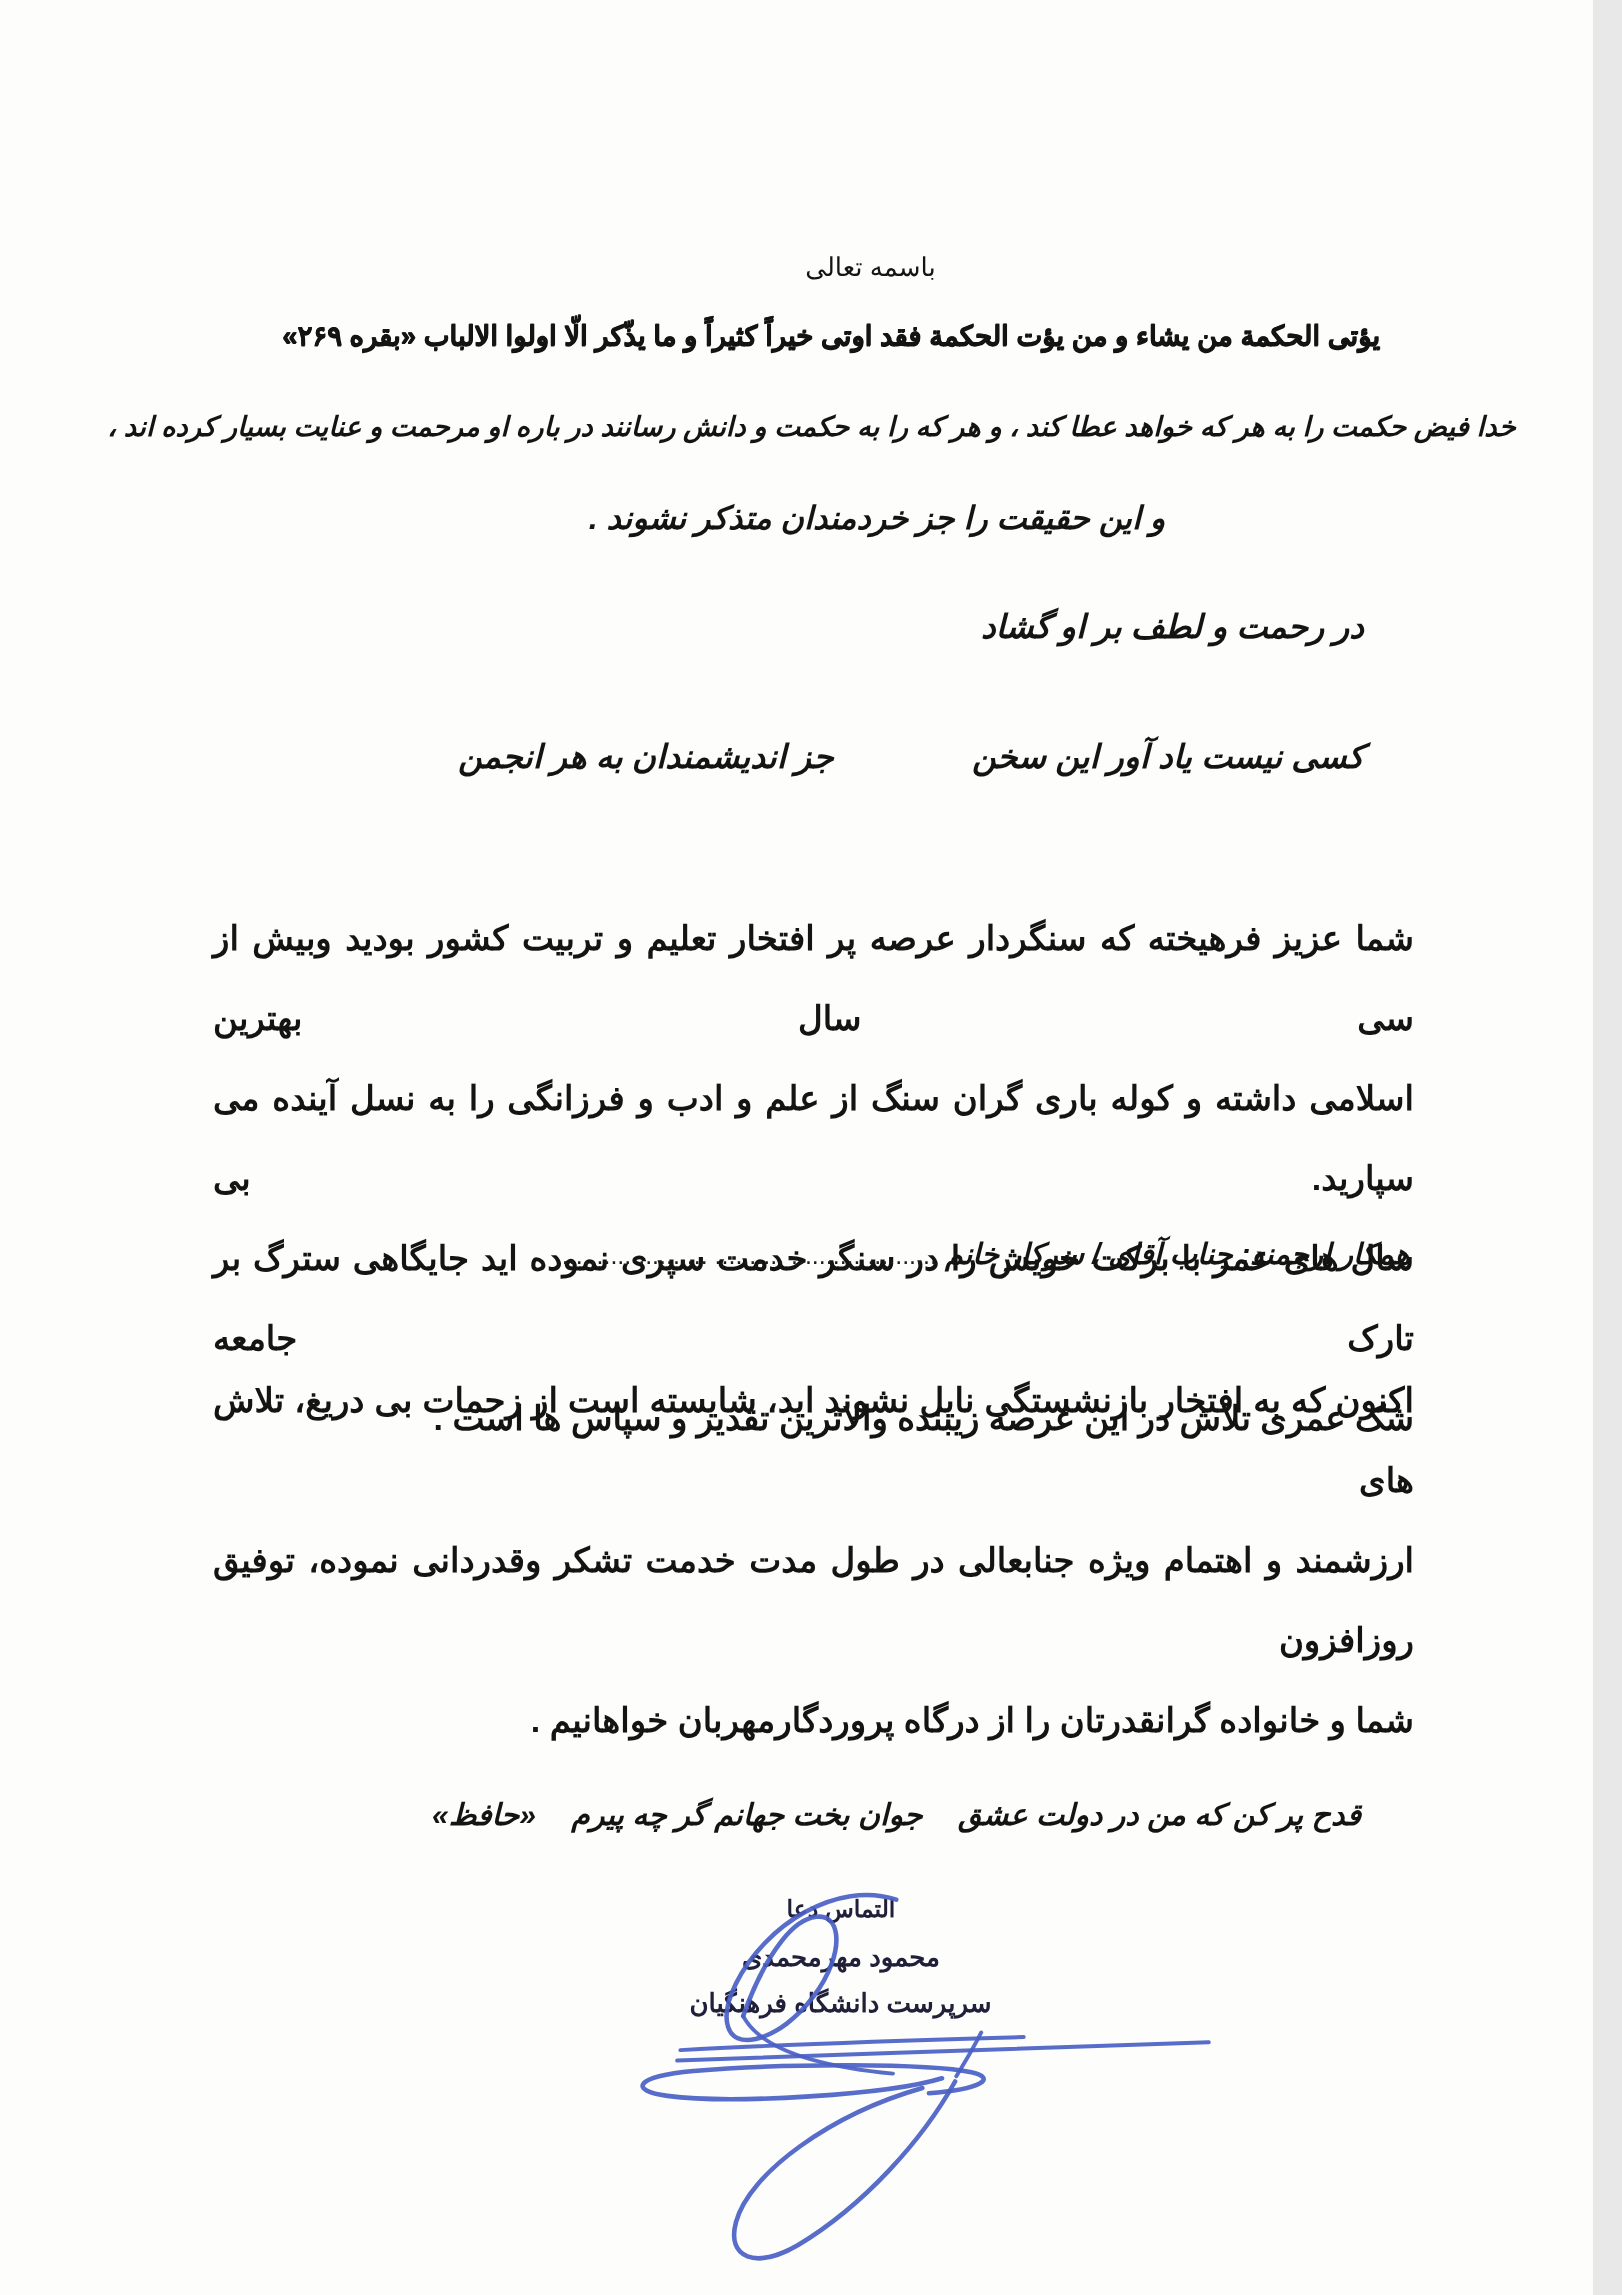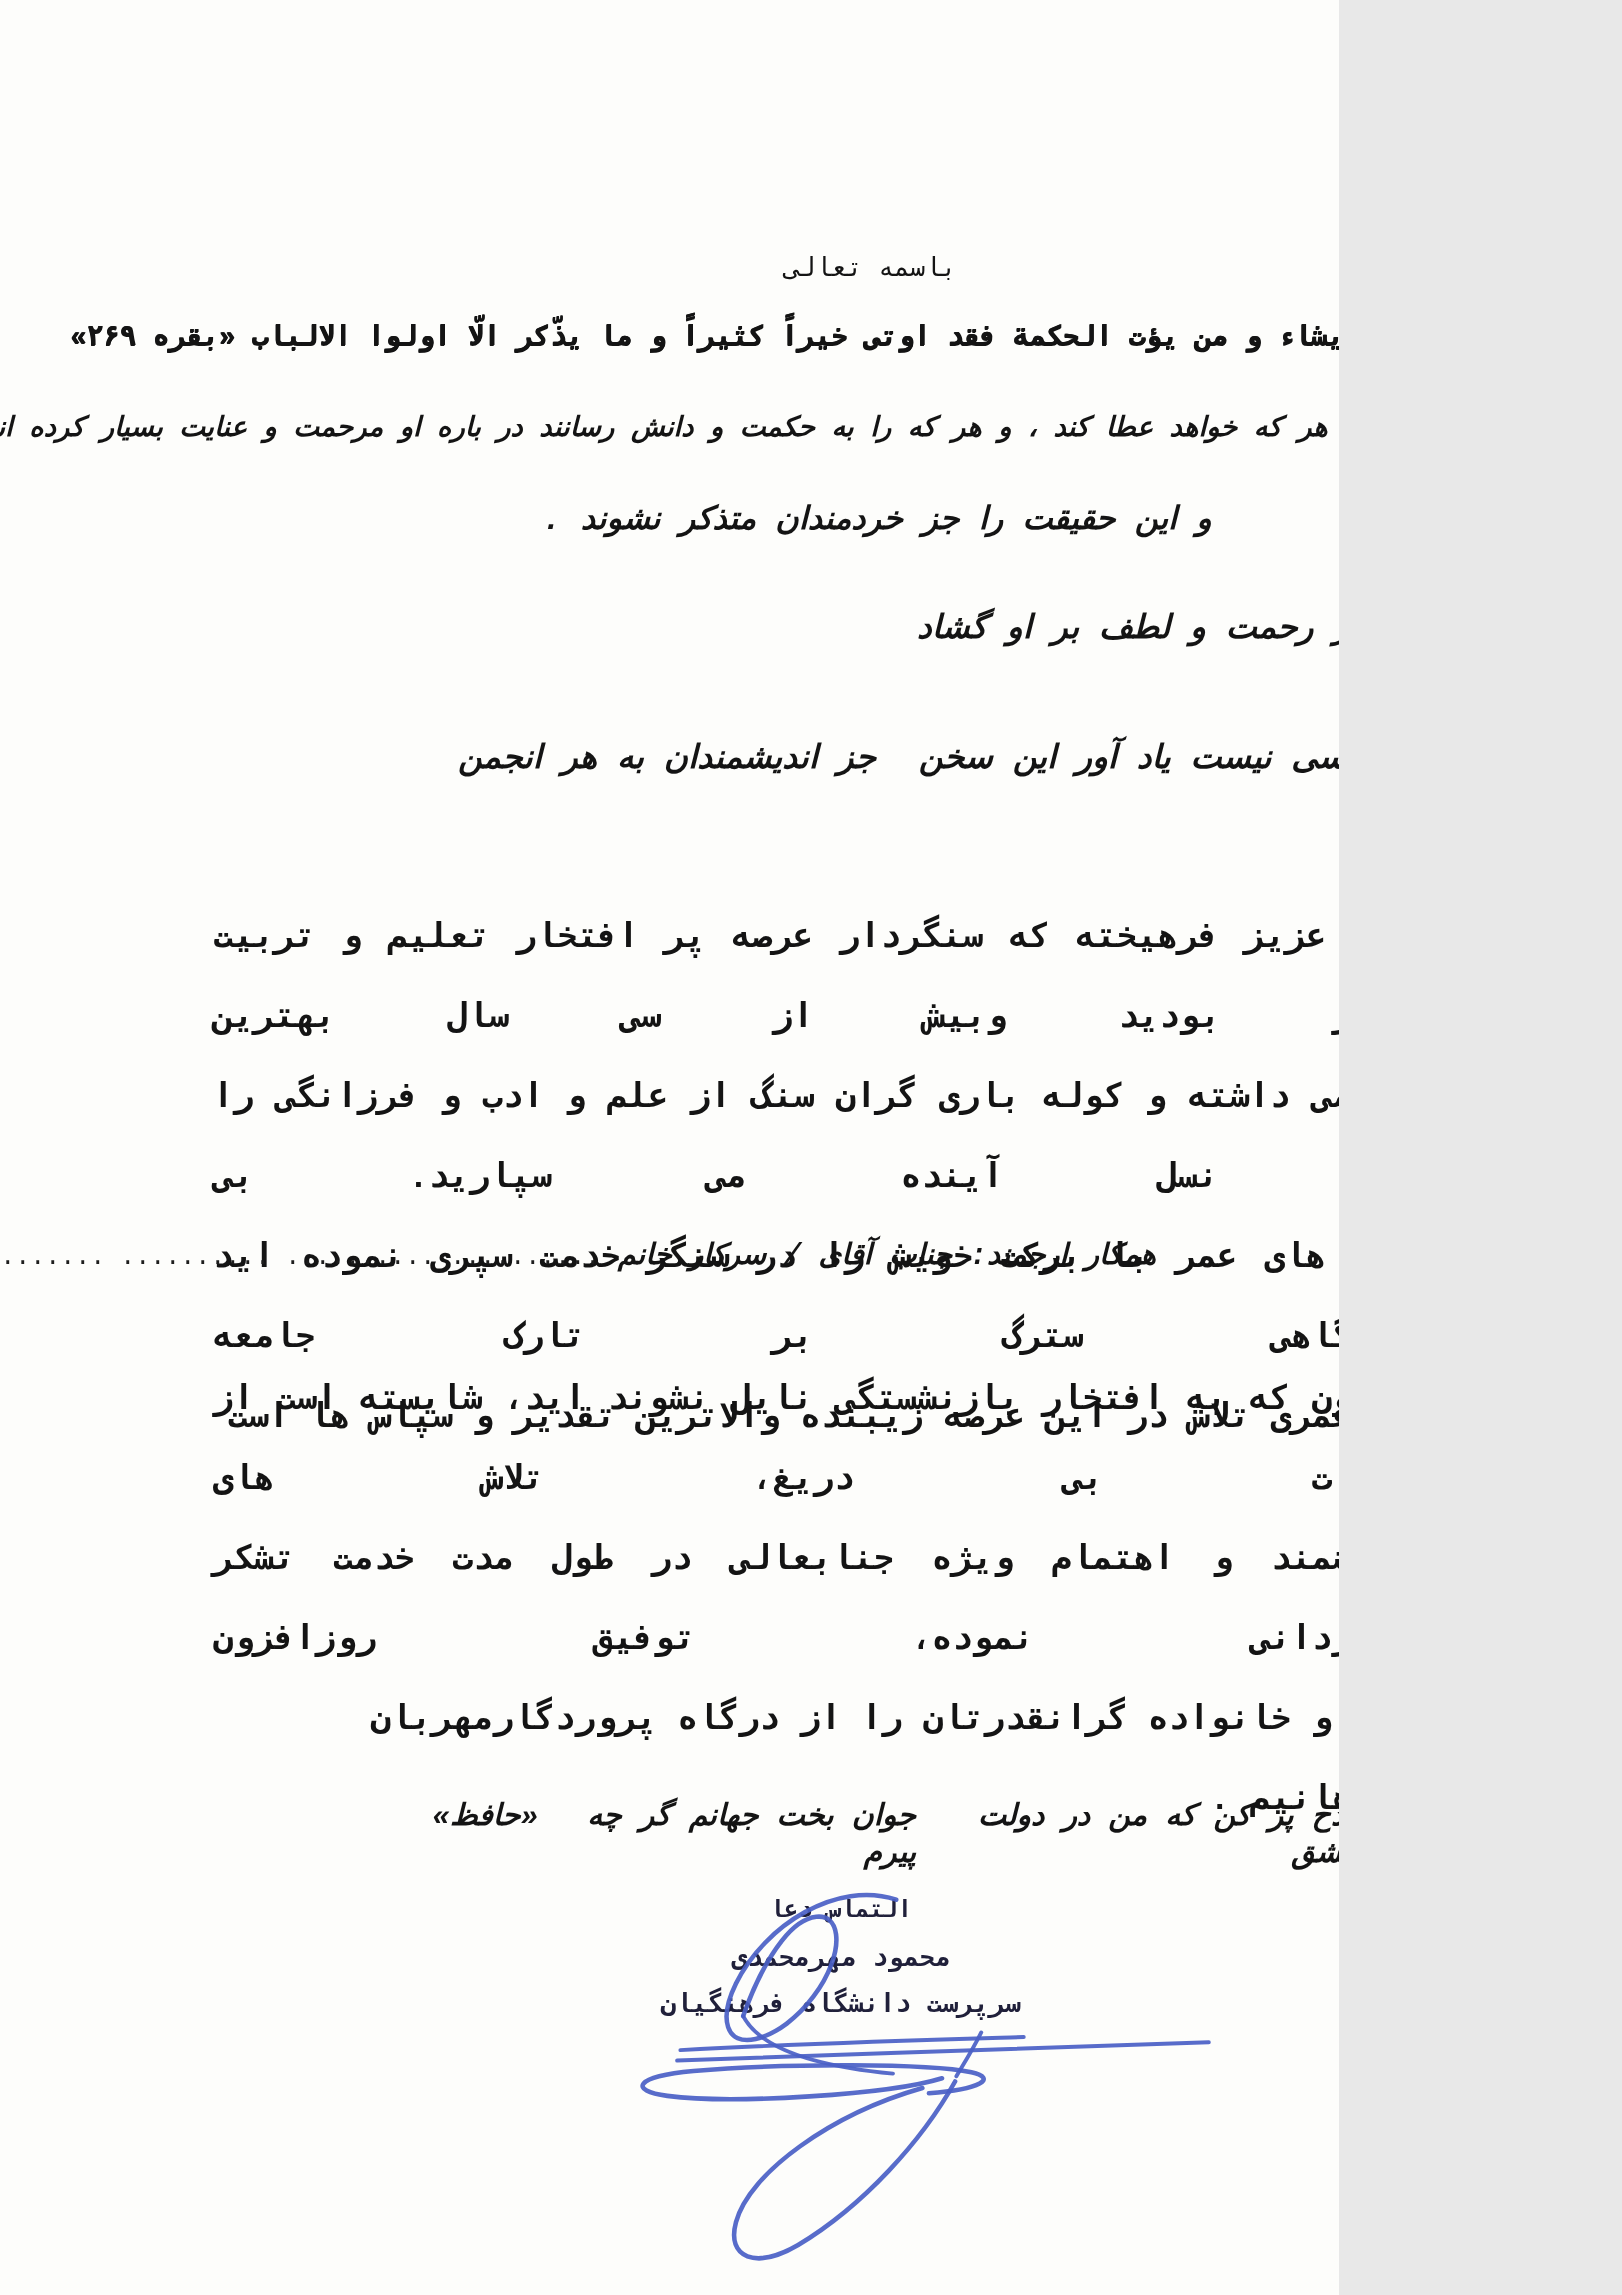--- a/index.html
+++ b/index.html
@@ -1,21 +1,21 @@
 <!DOCTYPE html>
 <html lang="fa" style="font-size:10.5px"><head>
 <meta charset="utf-8">
 <style>
   html,body{margin:0;padding:0;background:#e8e8e8;}
   .page{
     position:relative;
-    width:1339px;height:2295px;
+    width:1593px;height:2295px;
     background:#fdfdfb;
     overflow:hidden;
-    font-family:Liberation Mono, monospace;
+    font-family:Liberation Sans, sans-serif;
     color:#141414;
     direction:rtl;
   }
   .abs{position:absolute;}
   .center{text-align:center;}
   
   .bismillah{
     top:252px;left:118px;width:1505px;
     font-size:26px;letter-spacing:0.7px;
   }

